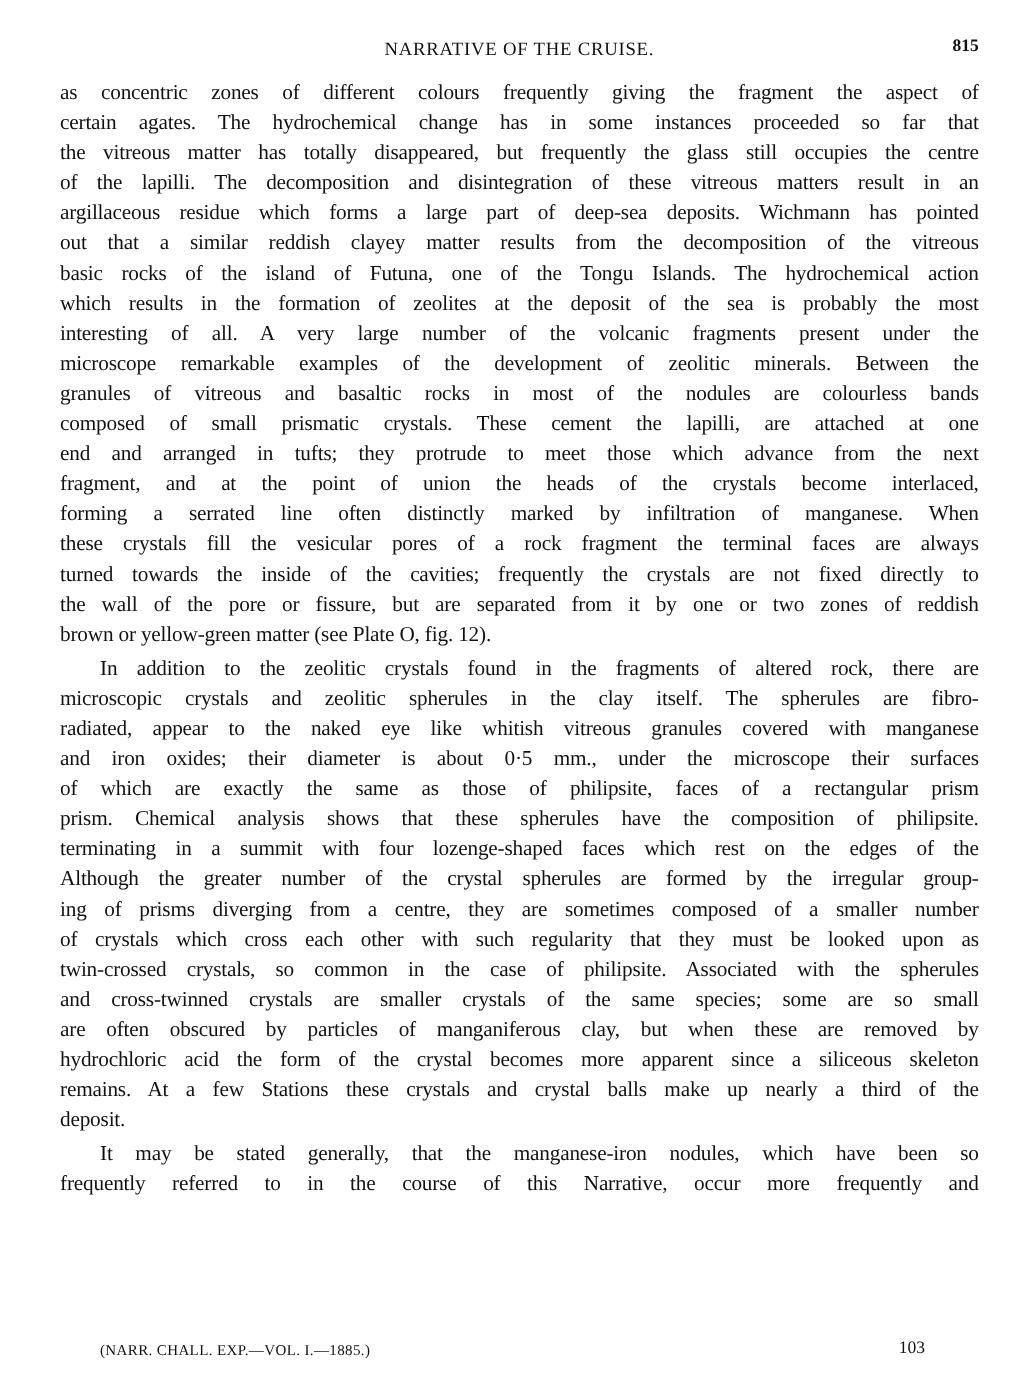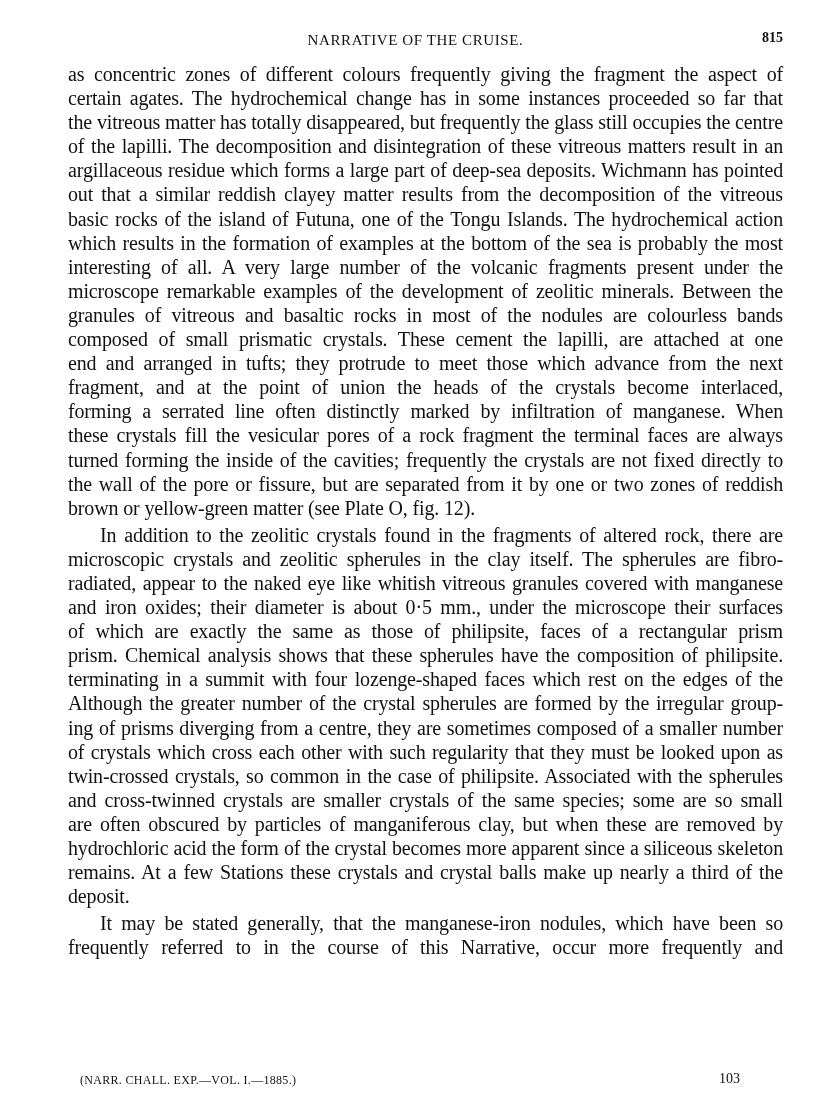--- a/index.html
+++ b/index.html
@@ -41,26 +41,25 @@
     .body-text {
       position: absolute;
       top: 62px;
       left: 48px;
       width: 735px;
     }
     .line {
       display: block;
       height: 24.1px;
       line-height: 24.1px;
-      font-size: 20px;
+      font-size: 17px;
       white-space: nowrap;
       text-align: justify;
       text-align-last: justify;
       letter-spacing: -0.15px;
-      margin-left: 20px;
     }
     .line.last {
       text-align-last: left;
     }
     .line.indent {
       padding-left: 32px;
     }
     .para-gap {
       height: 3px;
     }
@@ -95,30 +94,30 @@
 
 <div class="body-text">
     <div class="paragraph">
       <span class="line">as concentric zones of different colours frequently giving the fragment the aspect of</span>
       <span class="line">certain agates.  The hydrochemical change has in some instances proceeded so far that</span>
       <span class="line">the vitreous matter has totally disappeared, but frequently the glass still occupies the centre</span>
       <span class="line">of the lapilli.  The decomposition and disintegration of these vitreous matters result in an</span>
       <span class="line">argillaceous residue which forms a large part of deep-sea deposits.  Wichmann has pointed</span>
       <span class="line">out that a similar reddish clayey matter results from the decomposition of the vitreous</span>
       <span class="line">basic rocks of the island of Futuna, one of the Tongu Islands.  The hydrochemical action</span>
-      <span class="line">which results in the formation of examples at the bottom of the sea is probably the most</span>
+      <span class="line">which results in the formation of zeolites at the deposit of the sea is probably the most</span>
       <span class="line">interesting of all.  A very large number of the volcanic fragments present under the</span>
       <span class="line">microscope remarkable examples of the development of zeolitic minerals.  Between the</span>
       <span class="line">granules of vitreous and basaltic rocks in most of the nodules are colourless bands</span>
       <span class="line">composed of small prismatic crystals.  These cement the lapilli, are attached at one</span>
       <span class="line">end and arranged in tufts; they protrude to meet those which advance from the next</span>
       <span class="line">fragment, and at the point of union the heads of the crystals become interlaced,</span>
       <span class="line">forming a serrated line often distinctly marked by infiltration of manganese.  When</span>
       <span class="line">these crystals fill the vesicular pores of a rock fragment the terminal faces are always</span>
-      <span class="line">turned forming the inside of the cavities; frequently the crystals are not fixed directly to</span>
+      <span class="line">turned towards the inside of the cavities; frequently the crystals are not fixed directly to</span>
       <span class="line">the wall of the pore or fissure, but are separated from it by one or two zones of reddish</span>
       <span class="line last">brown or yellow-green matter (see Plate O, fig. 12).</span>
     </div>
     <div class="para-gap"></div>
     <div class="paragraph">
       <span class="line indent">In addition to the zeolitic crystals found in the fragments of altered rock, there are</span>
       <span class="line">microscopic crystals and zeolitic spherules in the clay itself.  The spherules are fibro-</span>
       <span class="line">radiated, appear to the naked eye like whitish vitreous granules covered with manganese</span>
       <span class="line">and iron oxides; their diameter is about 0·5 mm., under the microscope their surfaces</span>
       <span class="line">of which are exactly the same as those of philipsite, faces of a rectangular prism</span>

